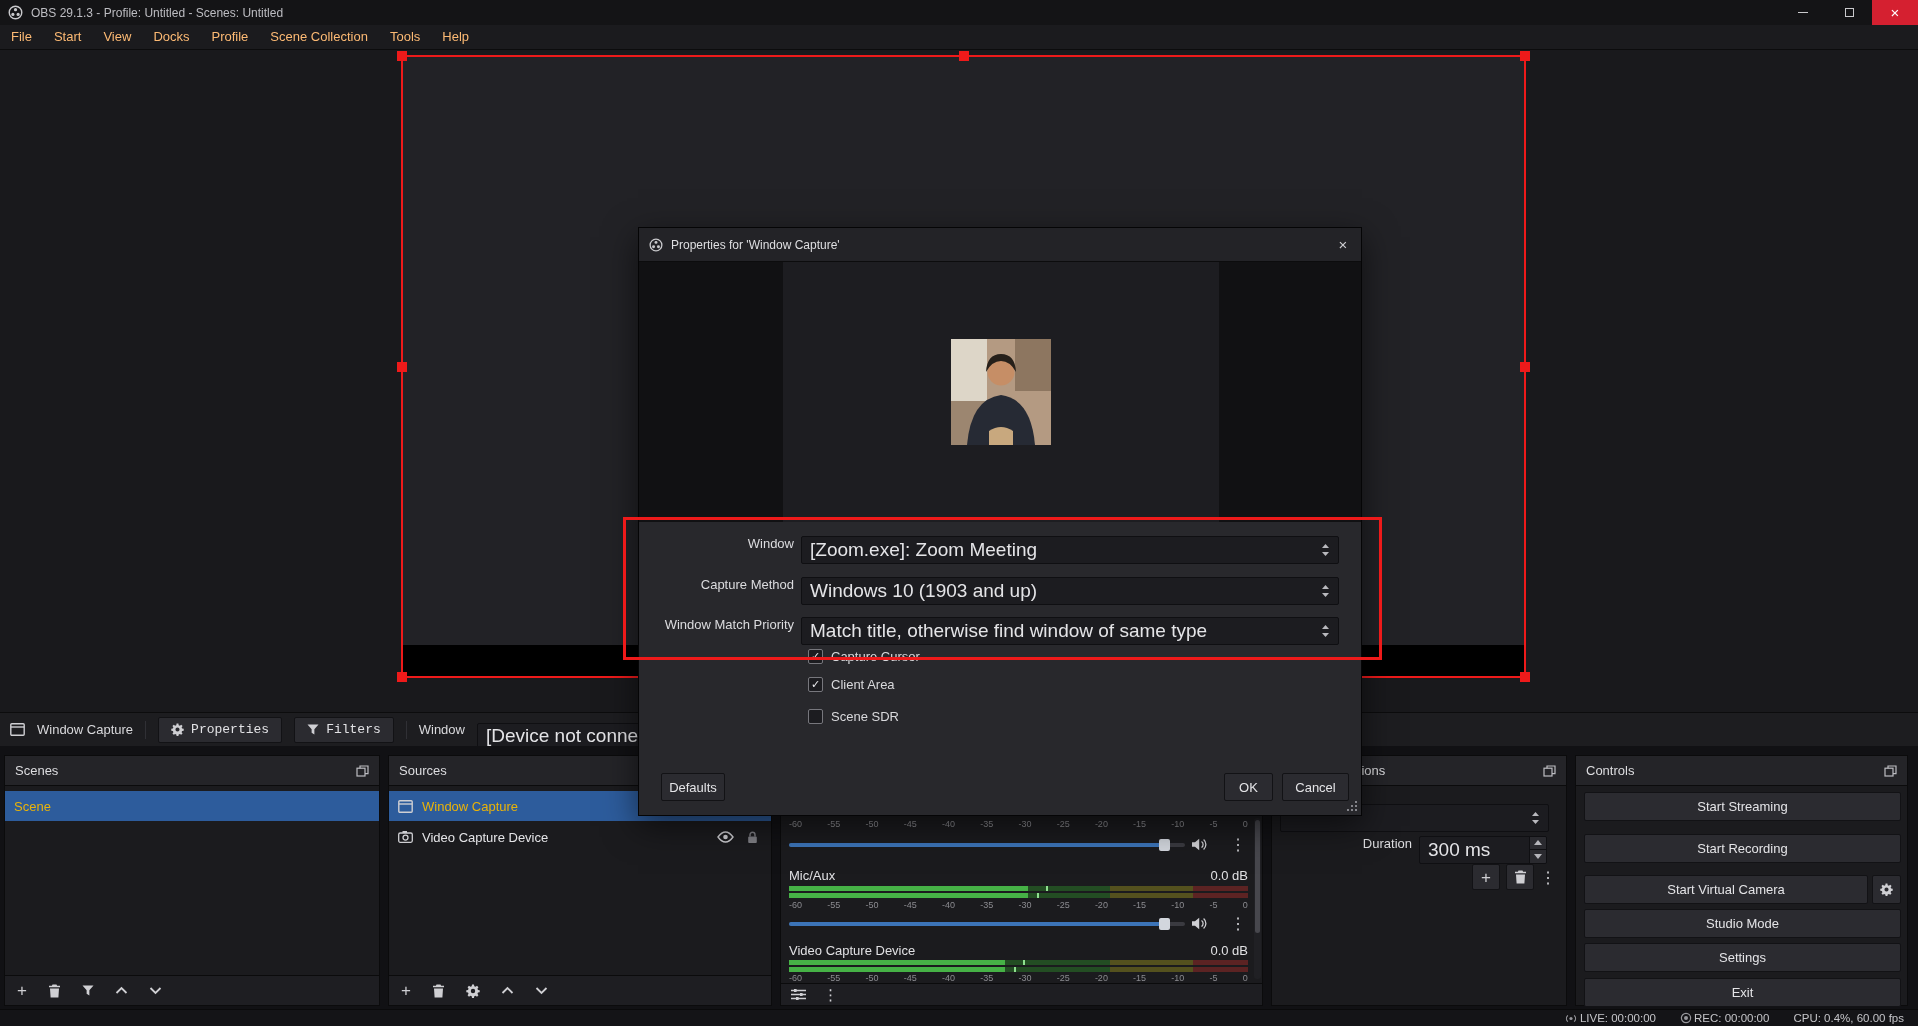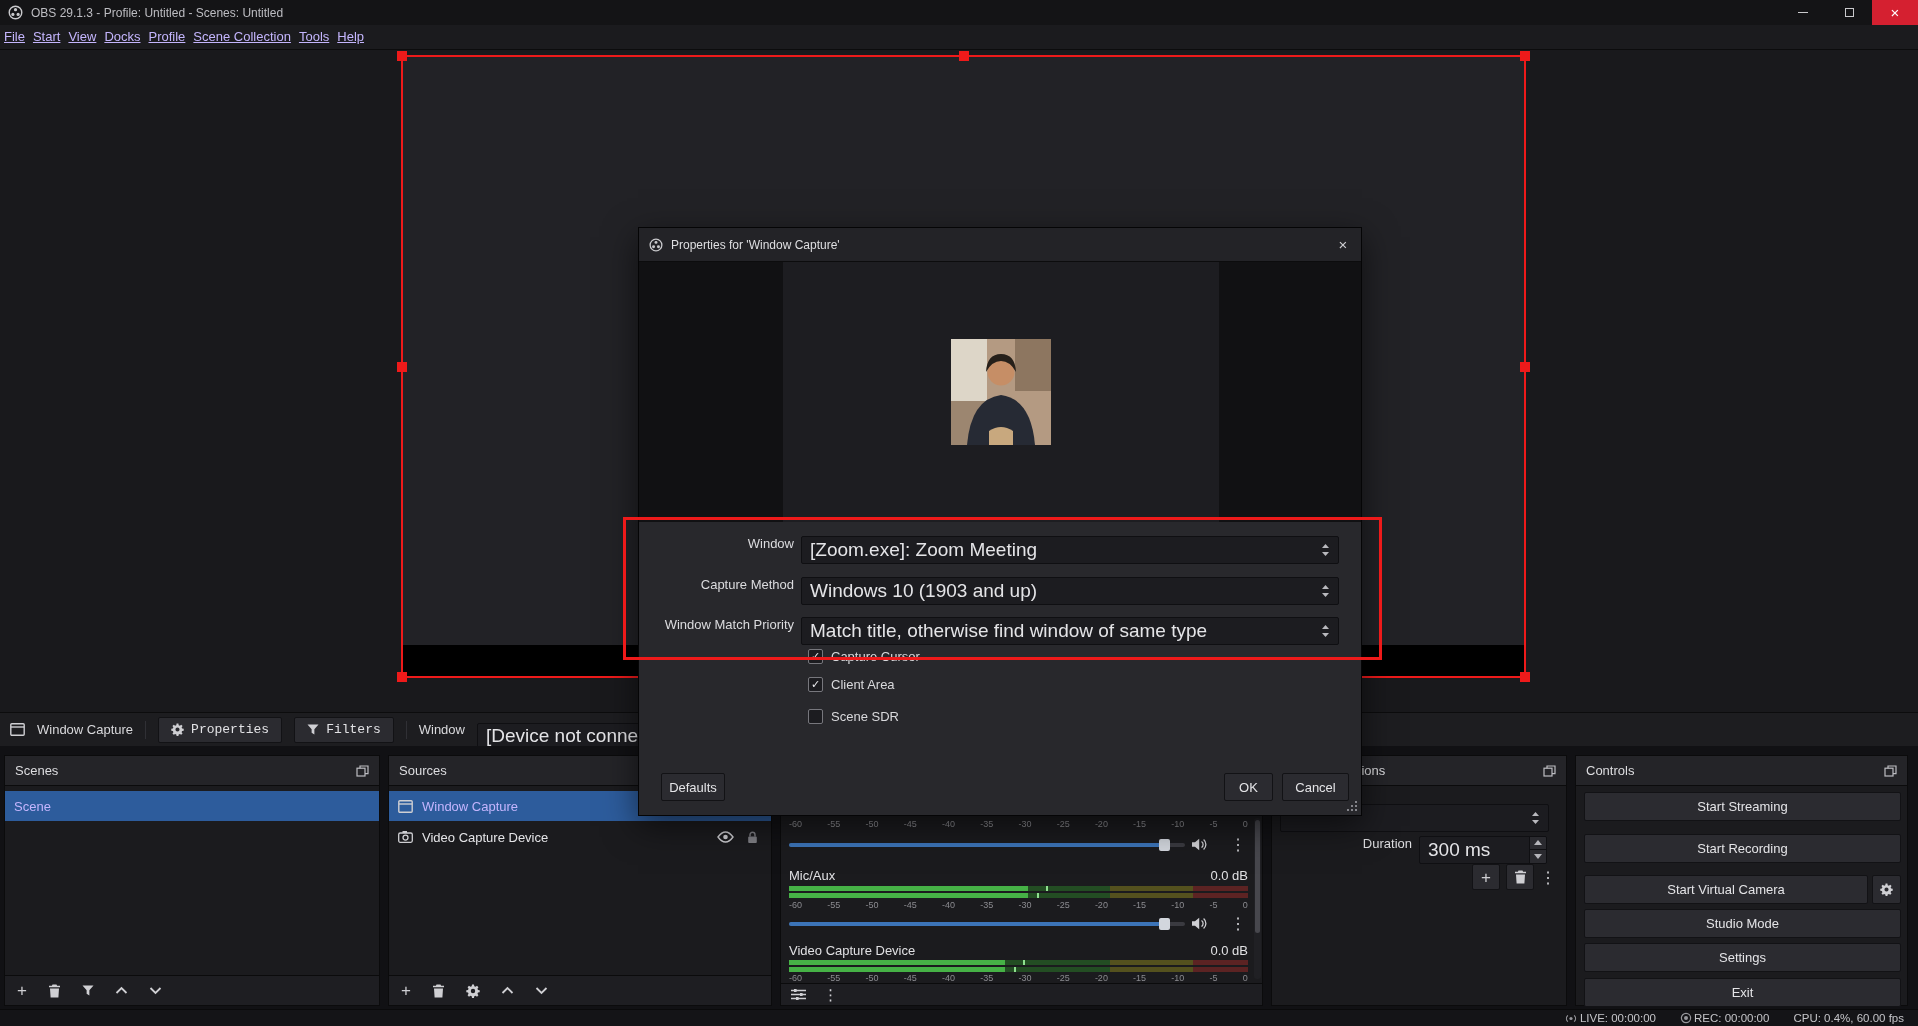--- a/index.html
+++ b/index.html
@@ -11,21 +11,21 @@
   .titlebar { position:absolute; left:0; top:0; width:1918px; height:25px; background:#141416;
               display:flex; align-items:center; padding-left:8px; gap:8px; }
   .titlebar .ttext { font-size:12px; color:#bdbdc2; }
   .win-controls { margin-left:auto; display:flex; height:25px; }
   .wbtn { width:46px; height:25px; display:flex; align-items:center; justify-content:center; color:#c9c9cc; }
   .wbtn.close { background:var(--close-red,#d52030); color:#fff; font-size:15px; }
   .glyph-min { width:10px; height:1px; background:#c9c9cc; }
   .glyph-max { width:9px; height:9px; border:1px solid #c9c9cc; }
   .menubar { position:absolute; left:0; top:25px; width:1918px; height:25px; background:#1b1b1e;
              border-bottom:1px solid #0c0c0d; display:flex; align-items:center; }
-  .menu-item { padding:0 4px; font-size:13px; color:#c4b5fd; line-height:24px;text-decoration:underline; }
+  .menu-item { padding:0 11px; font-size:13px; color:#fdba74; line-height:24px; }
 
   
   .canvas { position:absolute; left:0; top:50px; width:1918px; height:662px; background:#19191c; }
   .selection { position:absolute; left:401px; top:5px; width:1125px; height:623px;
                border:2px solid var(--annotation-red,#ee1a1a); }
   .sel-content { position:absolute; left:0; top:0; right:0; bottom:31px; background:#222226; }
   .sel-black { position:absolute; left:0; right:0; bottom:0; height:31px; background:#000; }
   .hnd { position:absolute; width:10px; height:10px; background:var(--annotation-red,#ee1a1a); }
 
   
@@ -41,21 +41,21 @@
   .phead { height:30px; background:#242428; border-bottom:1px solid #0b0b0c; display:flex; align-items:center;
            justify-content:space-between; padding:0 10px; font-size:13px; color:#dddde0; }
   .pbody { position:absolute; left:0; top:30px; right:0; bottom:0; }
   .ptool { position:absolute; left:0; right:0; bottom:0; height:30px; border-top:1px solid #0b0b0c;
            background:#1e1e22; display:flex; align-items:center; gap:21px; padding:0 12px; }
   .iconb { color:#cfcfd3; display:flex; align-items:center; justify-content:center; }
   .iconb.dim { color:#808086; }
   .plus { font-size:17px; line-height:15px; color:#cfcfd3; }
   .lrow { position:absolute; left:0; right:0; height:30px; display:flex; align-items:center; gap:9px;
           padding:0 9px; font-size:13px; color:#e4e4e7; }
-  .lrow.selected { background:var(--accent-blue,#2d5c9c); color:#c4b5fd; }
+  .lrow.selected { background:var(--accent-blue,#2d5c9c); color:#eab308; }
   .row-icons { margin-left:auto; display:flex; gap:13px; align-items:center; padding-right:4px; }
 
   
   .ruler { position:absolute; left:8px; width:459px; height:12px; display:flex; justify-content:space-between;
            font-size:9px; color:#8b8b90; }
   .meter { position:absolute; left:8px; width:459px; }
   .mbar { position:relative; height:5px; margin-bottom:2px;
           background:linear-gradient(to right, var(--meter-green-dim,#234d23) 0 70%,
             var(--meter-yellow-dim,#54511e) 70% 88%, var(--meter-red-dim,#5c2323) 88% 100%); }
   .mbar .lit { position:absolute; left:0; top:0; bottom:0; background:var(--meter-green,#46b246); }

